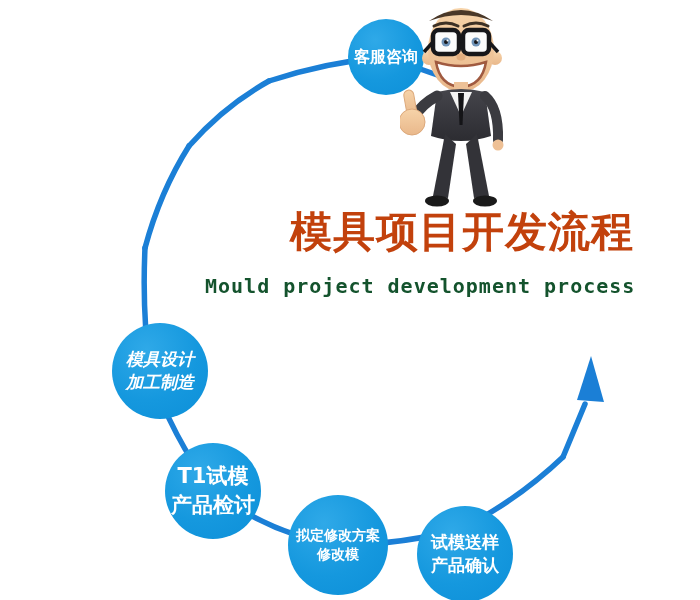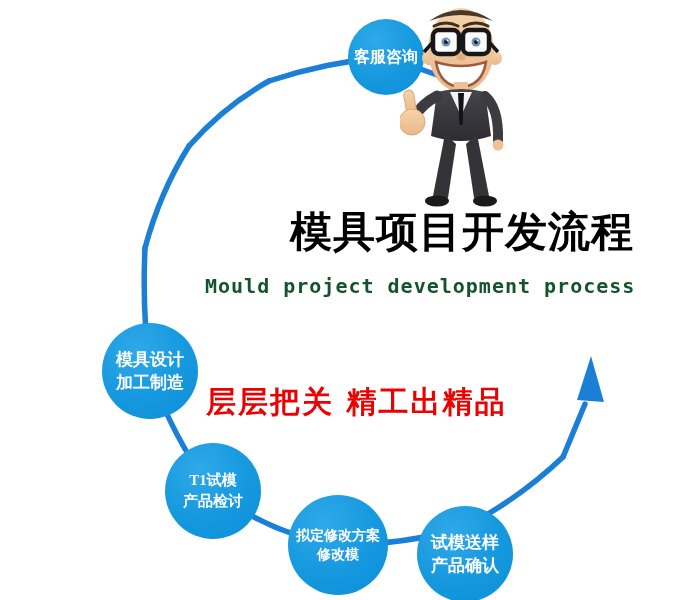--- a/index.html
+++ b/index.html
@@ -16,29 +16,29 @@
     position:absolute;z-index:2;border-radius:50%;
     background:radial-gradient(circle at 36% 28%, #2fa9e8 0%, #1598de 55%, #0d8fd8 100%);
     display:flex;align-items:center;justify-content:center;
     color:#ffffff;font-weight:bold;text-align:center;
     line-height:1.38;white-space:pre-line;
   }
   .n0{left:336px;top:19px;width:76px;height:76px;font-size:16px;}
   .n1{left:217px;top:41px;width:80px;height:80px;font-size:16px;}
   .n2{left:136px;top:105px;width:82px;height:82px;font-size:16.5px;}
   .n3{left:89px;top:204px;width:88px;height:88px;font-size:15.5px;}
-  .n4{left:90px;top:323px;width:96px;height:96px;font-size:17px;}
-  .n5{left:153px;top:443px;width:96px;height:96px;font-size:15px;font-family:Liberation Serif, serif;}
+  .n4{left:100px;top:323px;width:96px;height:96px;font-size:17px;font-style:italic;}
+  .n5{left:153px;top:443px;width:96px;height:96px;font-size:21px;}
   .n6{left:276px;top:495px;width:100px;height:100px;font-size:14px;}
   .n7{left:405px;top:506px;width:96px;height:96px;font-size:17px;}
   .n8{left:509px;top:415px;width:84px;height:84px;font-size:16.5px;}
   
   .title{
     position:absolute;left:278px;top:211px;z-index:4;
-    font-size:42px;font-weight:bold;color:#000000;letter-spacing:1px;line-height:1;
+    font-size:42px;font-weight:bold;color:#c2410c;letter-spacing:1px;line-height:1;
   }
   .subtitle{
     position:absolute;left:193px;top:274px;z-index:4;
     font-family:"DejaVu Sans Mono","Liberation Mono",monospace;
     font-size:20px;font-weight:bold;color:#14532d;letter-spacing:1px;line-height:1.2;
   }
   .slogan{
     position:absolute;left:194px;top:387px;z-index:4;
     font-size:30px;font-weight:bold;color:#ea0202;letter-spacing:2px;line-height:1;
   }
@@ -135,15 +135,14 @@
 
     <path d="M45 130 L33 192 L48 194 L56 140 Z" fill="#333338"></path>
     <path d="M77 130 L89 192 L74 194 L66 140 Z" fill="#333338"></path>
 
     <ellipse cx="37" cy="197" rx="12" ry="5.5" fill="#1a1a1a"></ellipse>
     <ellipse cx="85" cy="197" rx="12" ry="5.5" fill="#1a1a1a"></ellipse>
   </svg>
 
   <div class="title">模具项目开发流程</div>
   <div class="subtitle">Mould project development process</div>
-  <div class="slogan">层层把关 精工出精品</div>
 
 </div>
 
 </body></html>

